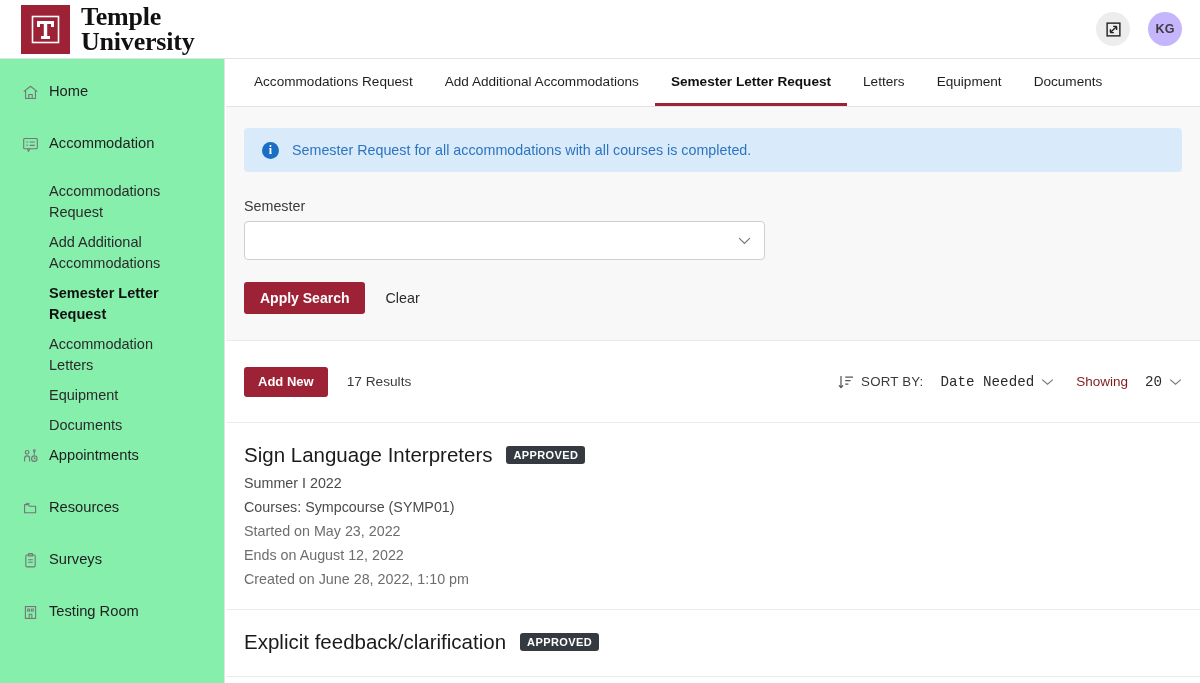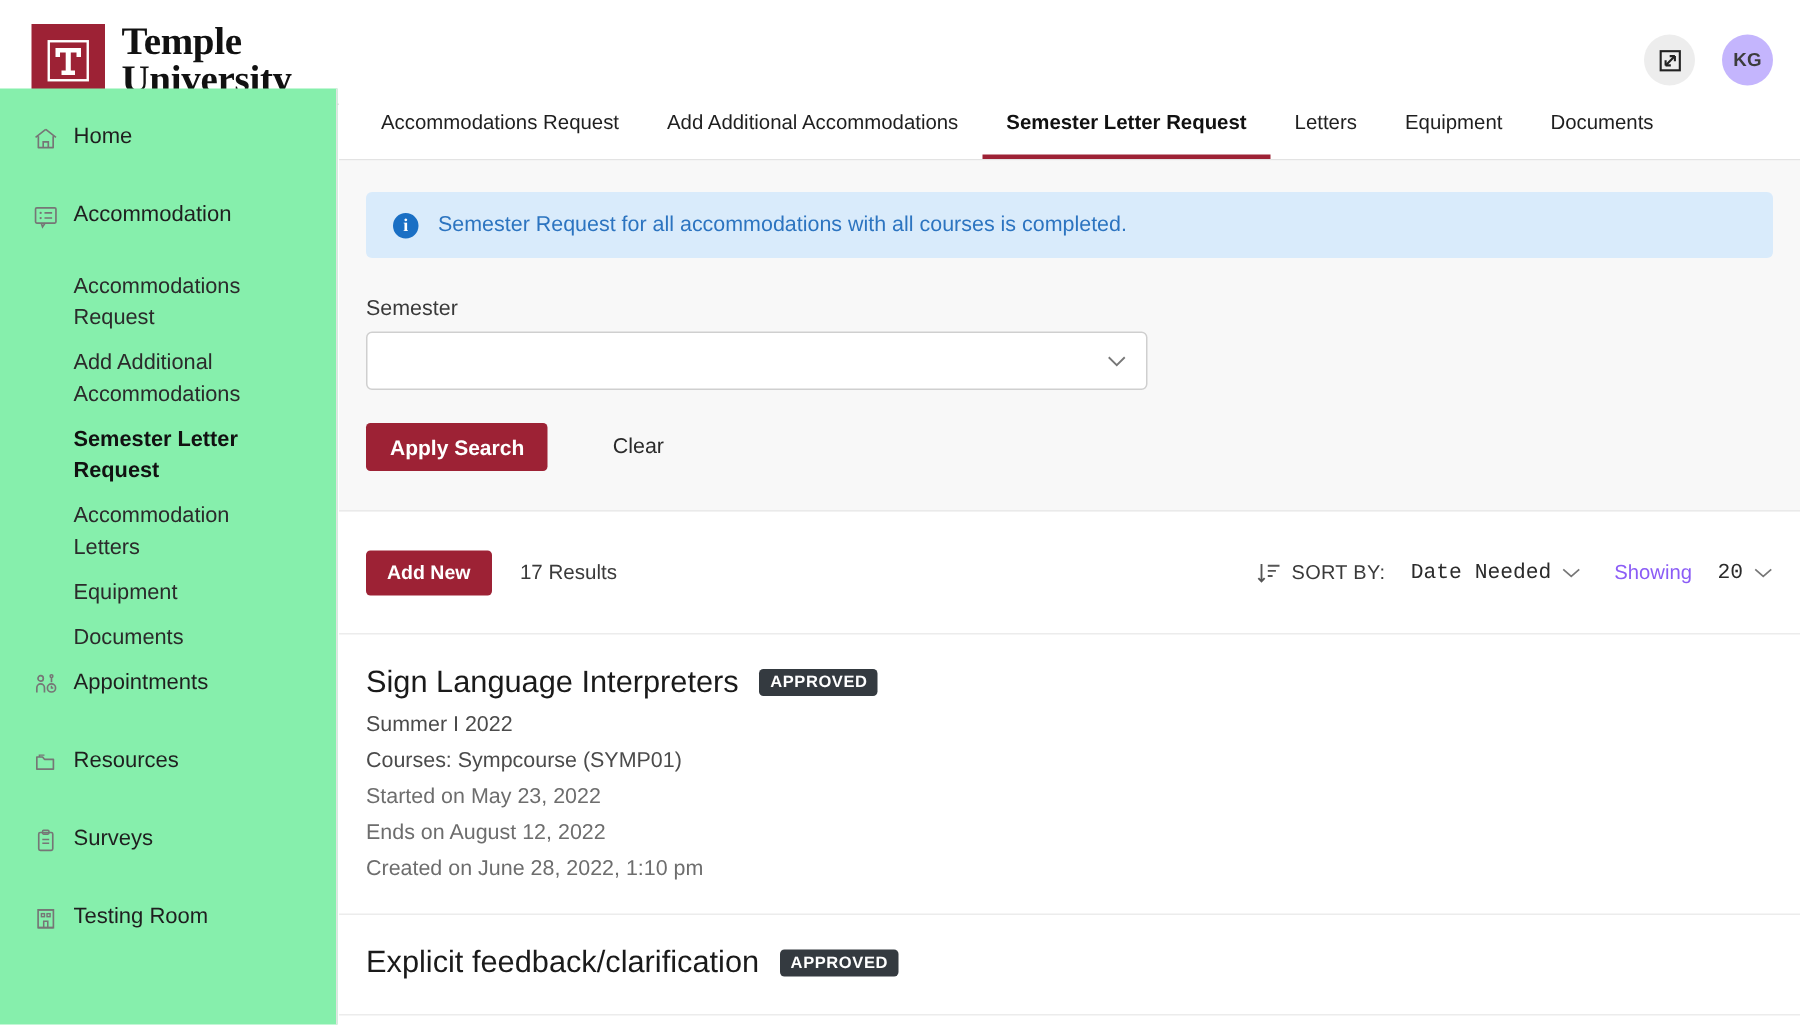--- a/index.html
+++ b/index.html
@@ -6,21 +6,21 @@
   html, body {
     width: 1200px; height: 683px;
     background: #ffffff;
     font-family: "Liberation Sans", sans-serif;
     color: #212529;
     overflow: hidden;
   }
 
   
   .header {
-    position: absolute; left: 0; top: 11px;
+    position: absolute; left: 0; top: 0;
     width: 1200px; height: 59px;
     background: #ffffff;
     border-bottom: 1px solid #e3e3e3;
     display: flex; align-items: center;
   }
   .brand { display: flex; align-items: center; margin-left: 21px; }
   .brand-mark {
     width: 49px; height: 49px;
     background: #9d2235;
     display: flex; align-items: center; justify-content: center;
@@ -157,21 +157,21 @@
   .btn-row { margin-top: 22px; display: flex; align-items: center; }
   .btn-primary {
     background: #9d2235; color: #fff;
     border: none; border-radius: 3px;
     height: 32px; padding: 0 16px;
     font-size: 14px; font-weight: 700;
     font-family: "Liberation Sans", sans-serif;
     cursor: pointer;
   }
   .btn-link {
-    margin-left: 43px;
+    margin-left: 20px;
     background: none; border: none;
     font-size: 14.3px; color: #2b2b2b;
     font-family: "Liberation Sans", sans-serif;
     cursor: pointer;
   }
 
   .toolbar {
     height: 82px;
     display: flex; align-items: center;
     padding: 0 18px;
@@ -193,21 +193,21 @@
   }
   .sort-ico { width: 16px; height: 16px; margin-right: 7px; }
   .sort-lbl { font-size: 13.3px; color: #3a3a3a; letter-spacing: 0.2px; }
   .dd {
     display: flex; align-items: center; cursor: pointer;
     margin-left: 17px;
     font-family: Liberation Mono, monospace;
   }
   .dd-txt { font-size: 14.2px; color: #2b2b2b; }
   .dd .chev { margin-left: 7px; }
-  .showing-lbl { margin-left: 22px; font-size: 13.5px; color: #8b5cf6; }
+  .showing-lbl { margin-left: 22px; font-size: 13.5px; color: #7f1d1d; }
 
   .result {
     padding: 20px 18px 22px 18px;
     border-bottom: 1px solid #ececec;
   }
   .res-head { display: flex; align-items: center; }
   .res-title { font-size: 20.5px; color: #1a1a1a; font-weight: 400; }
   .badge {
     margin-left: 14px;
     background: #343a40; color: #fff;

